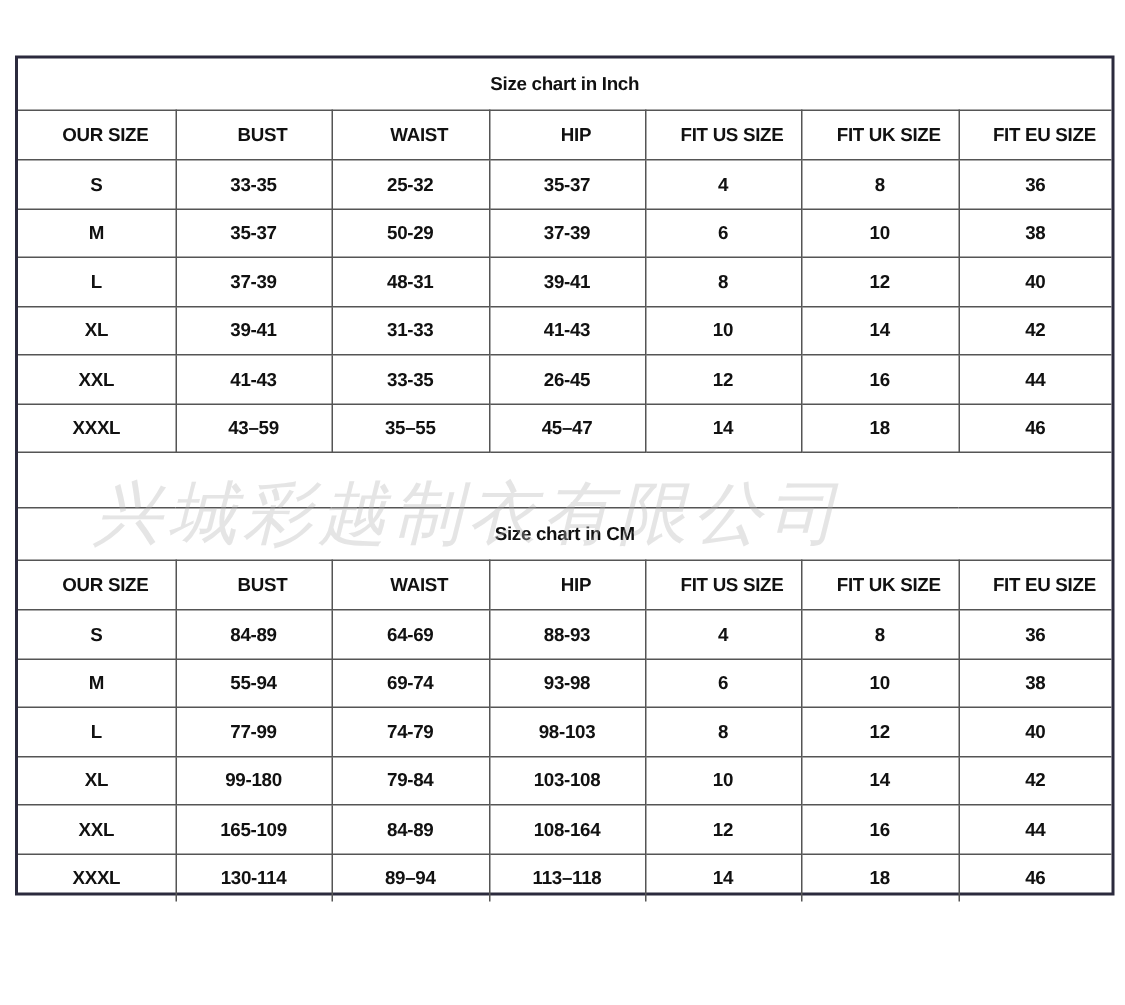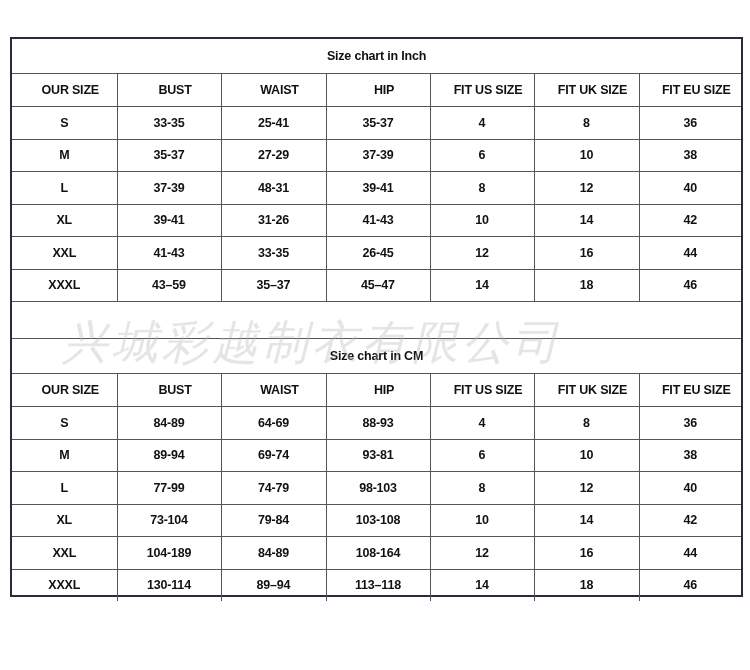--- a/index.html
+++ b/index.html
@@ -53,66 +53,66 @@
           <td>BUST</td>
           <td>WAIST</td>
           <td>HIP</td>
           <td>FIT US SIZE</td>
           <td>FIT UK SIZE</td>
           <td class="last">FIT EU SIZE</td>
         </tr>
         <tr class="row">
           <td class="first">S</td>
           <td>33-35</td>
-          <td>25-41</td>
+          <td>25-32</td>
           <td>35-37</td>
           <td>4</td>
           <td>8</td>
           <td class="last">36</td>
         </tr>
         <tr class="row">
           <td class="first">M</td>
           <td>35-37</td>
-          <td>27-29</td>
+          <td>50-29</td>
           <td>37-39</td>
           <td>6</td>
           <td>10</td>
           <td class="last">38</td>
         </tr>
         <tr class="row">
           <td class="first">L</td>
           <td>37-39</td>
           <td>48-31</td>
           <td>39-41</td>
           <td>8</td>
           <td>12</td>
           <td class="last">40</td>
         </tr>
         <tr class="row">
           <td class="first">XL</td>
           <td>39-41</td>
-          <td>31-26</td>
+          <td>31-33</td>
           <td>41-43</td>
           <td>10</td>
           <td>14</td>
           <td class="last">42</td>
         </tr>
         <tr class="row">
           <td class="first">XXL</td>
           <td>41-43</td>
           <td>33-35</td>
           <td>26-45</td>
           <td>12</td>
           <td>16</td>
           <td class="last">44</td>
         </tr>
         <tr class="row">
           <td class="first">XXXL</td>
           <td>43–59</td>
-          <td>35–37</td>
+          <td>35–55</td>
           <td>45–47</td>
           <td>14</td>
           <td>18</td>
           <td class="last">46</td>
         </tr>
         <tr class="gap">
           <td colspan="7" class="first last"></td>
         </tr>
         <tr class="title">
           <td colspan="7" class="first last">Size chart in CM</td>
@@ -130,48 +130,48 @@
           <td class="first">S</td>
           <td>84-89</td>
           <td>64-69</td>
           <td>88-93</td>
           <td>4</td>
           <td>8</td>
           <td class="last">36</td>
         </tr>
         <tr class="row">
           <td class="first">M</td>
-          <td>89-94</td>
+          <td>55-94</td>
           <td>69-74</td>
-          <td>93-81</td>
+          <td>93-98</td>
           <td>6</td>
           <td>10</td>
           <td class="last">38</td>
         </tr>
         <tr class="row">
           <td class="first">L</td>
           <td>77-99</td>
           <td>74-79</td>
           <td>98-103</td>
           <td>8</td>
           <td>12</td>
           <td class="last">40</td>
         </tr>
         <tr class="row">
           <td class="first">XL</td>
-          <td>73-104</td>
+          <td>99-180</td>
           <td>79-84</td>
           <td>103-108</td>
           <td>10</td>
           <td>14</td>
           <td class="last">42</td>
         </tr>
         <tr class="row">
           <td class="first">XXL</td>
-          <td>104-189</td>
+          <td>165-109</td>
           <td>84-89</td>
           <td>108-164</td>
           <td>12</td>
           <td>16</td>
           <td class="last">44</td>
         </tr>
         <tr class="row">
           <td class="first">XXXL</td>
           <td>130-114</td>
           <td>89–94</td>

